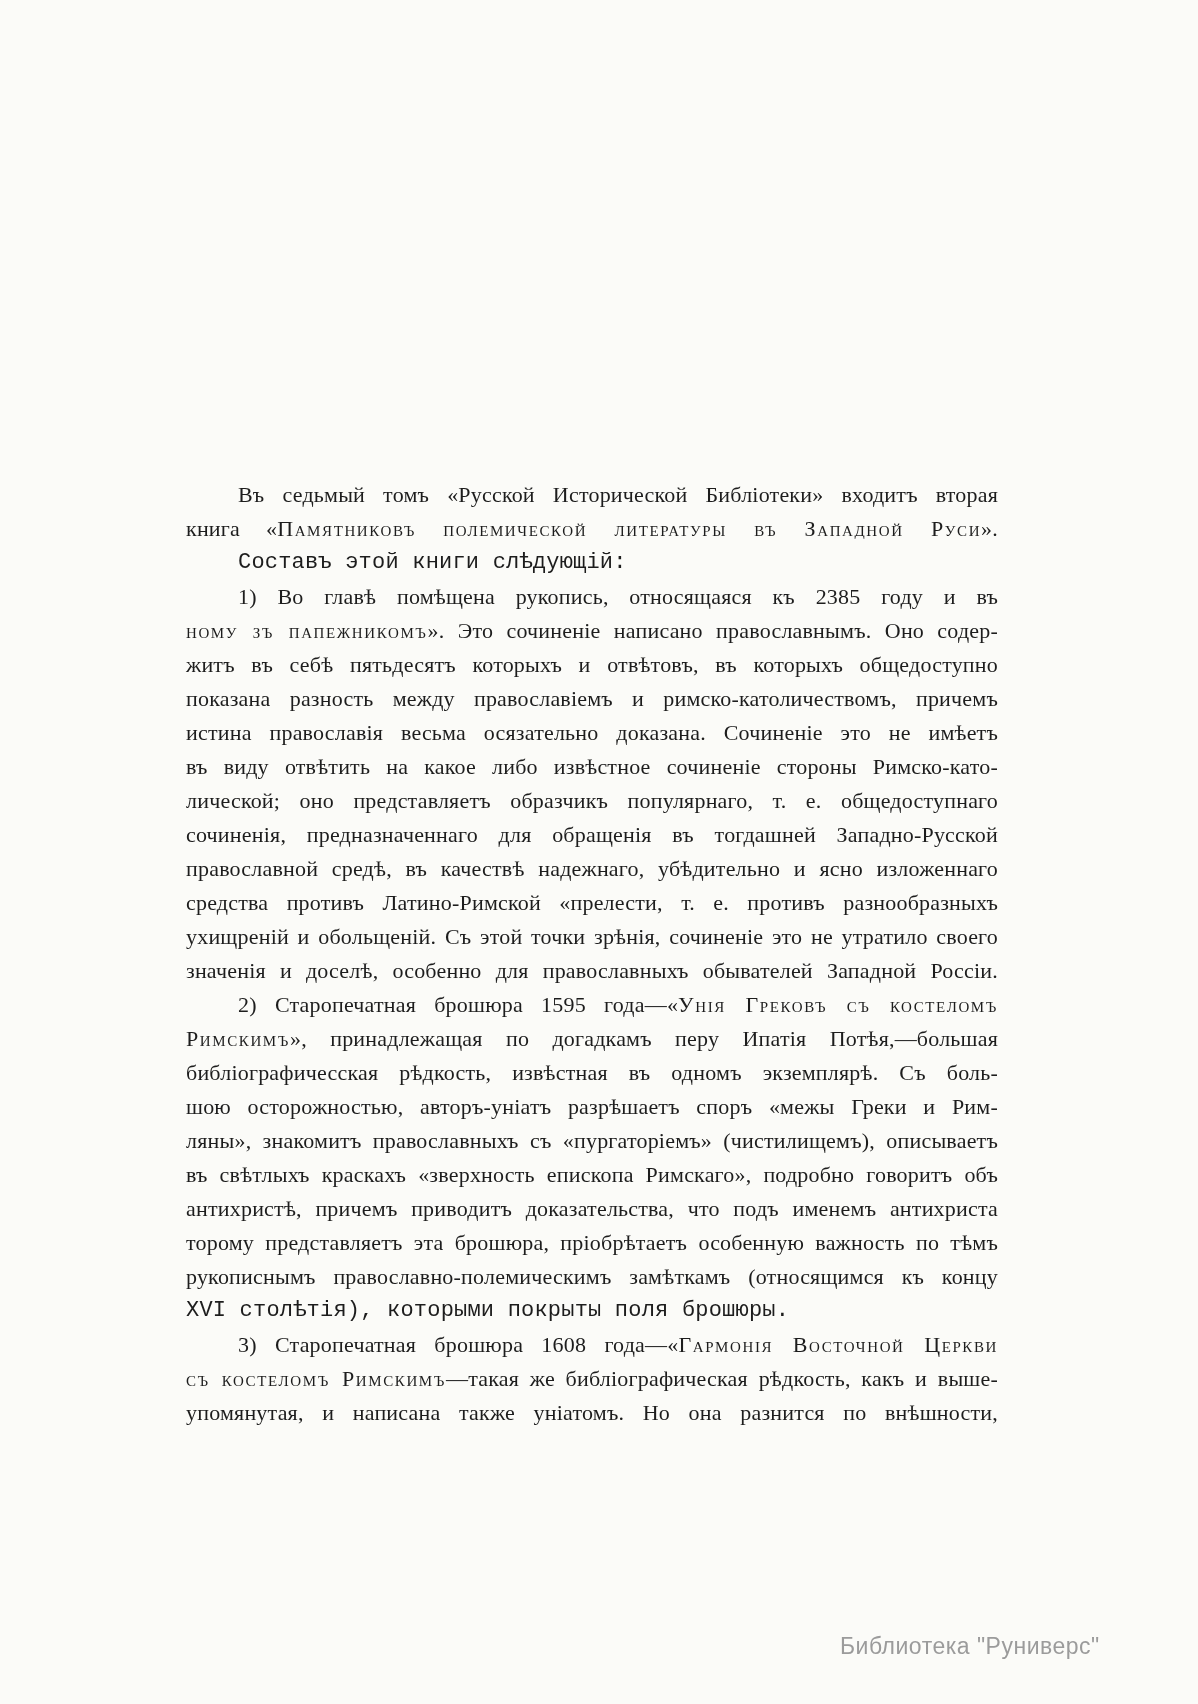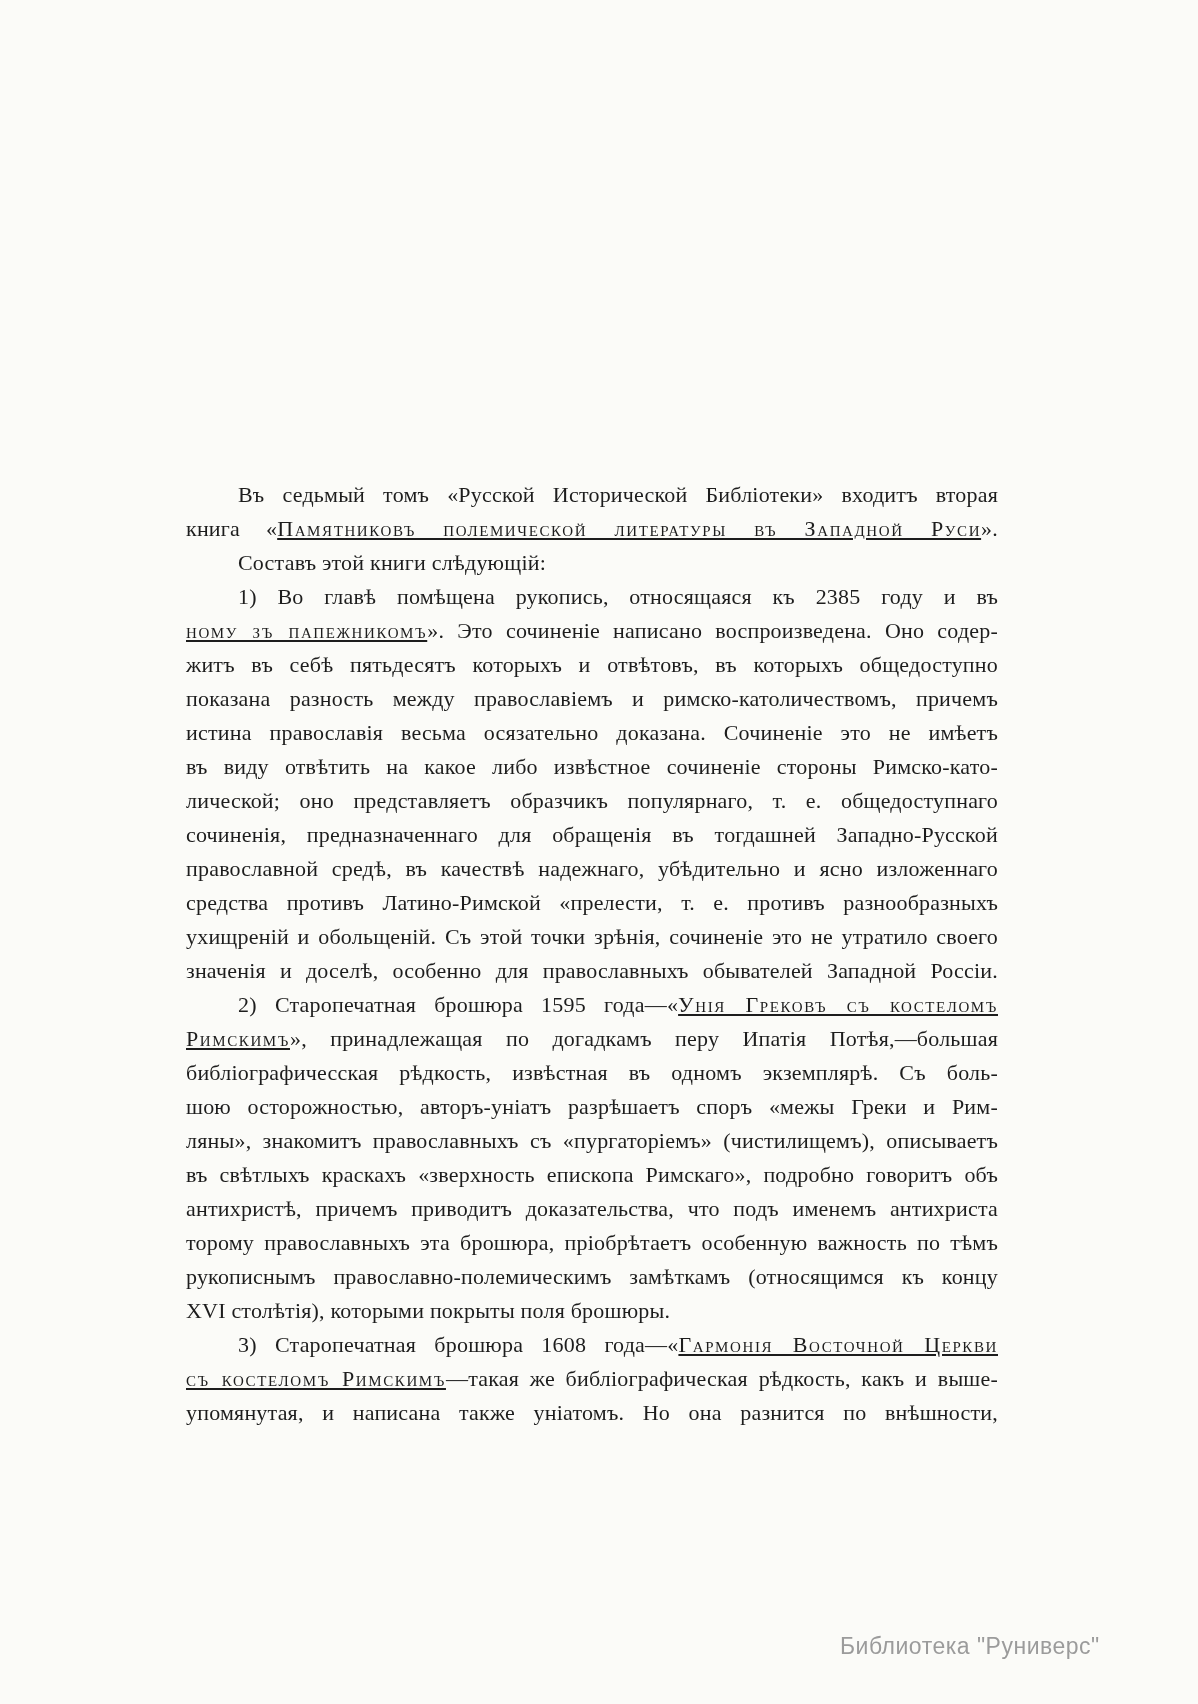--- a/index.html
+++ b/index.html
@@ -29,67 +29,67 @@
   }
   .line {
     height: 34px;
     text-align: justify;
     text-align-last: justify;
     letter-spacing: 0.2px;
   }
   .line.noj {
     text-align: center;
     text-align-last: left;
+    font-family: Liberation Mono, monospace;
   }
   .line.indent {
     text-indent: 52px;
   }
   .sc {
     font-variant: small-caps;
     letter-spacing: 1.6px;
-    text-decoration: underline;
   }
   .watermark {
     position: absolute;
     left: 840px;
     top: 1633px;
     font-family: "Liberation Sans", sans-serif;
     font-size: 23px;
     letter-spacing: 0.5px;
     color: #9b9b9b;
   }
 </style>
 </head>
 <body>
 
 <div class="scan-page">
   <div class="page-text">
       <div class="line indent"><span class="n">Въ седьмый томъ «Русской Исторической Библіотеки» входитъ вторая</span></div>
       <div class="line"><span class="n">книга «</span><span class="sc">Памятниковъ полемической литературы въ Западной Руси</span><span class="n">».</span></div>
       <div class="line indent noj"><span class="n">Составъ этой книги слѣдующій:</span></div>
       <div class="line indent"><span class="n">1) Во главѣ помѣщена рукопись, относящаяся къ 2385 году и въ</span></div>
-      <div class="line"><span class="sc">ному зъ папежникомъ</span><span class="n">». Это сочиненіе написано воспроизведена. Оно содер-</span></div>
+      <div class="line"><span class="sc">ному зъ папежникомъ</span><span class="n">». Это сочиненіе написано православнымъ. Оно содер-</span></div>
       <div class="line"><span class="n">житъ въ себѣ пятьдесятъ которыхъ и отвѣтовъ, въ которыхъ общедоступно</span></div>
       <div class="line"><span class="n">показана разность между православіемъ и римско-католичествомъ, причемъ</span></div>
       <div class="line"><span class="n">истина православія весьма осязательно доказана. Сочиненіе это не имѣетъ</span></div>
       <div class="line"><span class="n">въ виду отвѣтить на какое либо извѣстное сочиненіе стороны Римско-като-</span></div>
       <div class="line"><span class="n">лической; оно представляетъ образчикъ популярнаго, т. е. общедоступнаго</span></div>
       <div class="line"><span class="n">сочиненія, предназначеннаго для обращенія въ тогдашней Западно-Русской</span></div>
       <div class="line"><span class="n">православной средѣ, въ качествѣ надежнаго, убѣдительно и ясно изложеннаго</span></div>
       <div class="line"><span class="n">средства противъ Латино-Римской «прелести, т. е. противъ разнообразныхъ</span></div>
       <div class="line"><span class="n">ухищреній и обольщеній. Съ этой точки зрѣнія, сочиненіе это не утратило своего</span></div>
       <div class="line"><span class="n">значенія и доселѣ, особенно для православныхъ обывателей Западной Россіи.</span></div>
       <div class="line indent"><span class="n">2) Старопечатная брошюра 1595 года—«</span><span class="sc">Унія Грековъ съ костеломъ</span></div>
       <div class="line"><span class="sc">Римскимъ</span><span class="n">», принадлежащая по догадкамъ перу Ипатія Потѣя,—большая</span></div>
       <div class="line"><span class="n">библіографичесская рѣдкость, извѣстная въ одномъ экземплярѣ. Съ боль-</span></div>
       <div class="line"><span class="n">шою осторожностью, авторъ-уніатъ разрѣшаетъ споръ «межы Греки и Рим-</span></div>
       <div class="line"><span class="n">ляны», знакомитъ православныхъ съ «пургаторіемъ» (чистилищемъ), описываетъ</span></div>
       <div class="line"><span class="n">въ свѣтлыхъ краскахъ «зверхность епископа Римскаго», подробно говоритъ объ</span></div>
       <div class="line"><span class="n">антихристѣ, причемъ приводитъ доказательства, что подъ именемъ антихриста</span></div>
-      <div class="line"><span class="n">торому православныхъ эта брошюра, пріобрѣтаетъ особенную важность по тѣмъ</span></div>
+      <div class="line"><span class="n">торому представляетъ эта брошюра, пріобрѣтаетъ особенную важность по тѣмъ</span></div>
       <div class="line"><span class="n">рукописнымъ православно-полемическимъ замѣткамъ (относящимся къ концу</span></div>
       <div class="line noj"><span class="n">XVI столѣтія), которыми покрыты поля брошюры.</span></div>
       <div class="line indent"><span class="n">3) Старопечатная брошюра 1608 года—«</span><span class="sc">Гармонія Восточной Церкви</span></div>
       <div class="line"><span class="sc">съ костеломъ Римскимъ</span><span class="n">—такая же библіографическая рѣдкость, какъ и выше-</span></div>
       <div class="line"><span class="n">упомянутая, и написана также уніатомъ. Но она разнится по внѣшности,</span></div>
     </div>
   <div class="watermark">Библиотека "Руниверс"</div>
 </div>
 
 </body></html>

